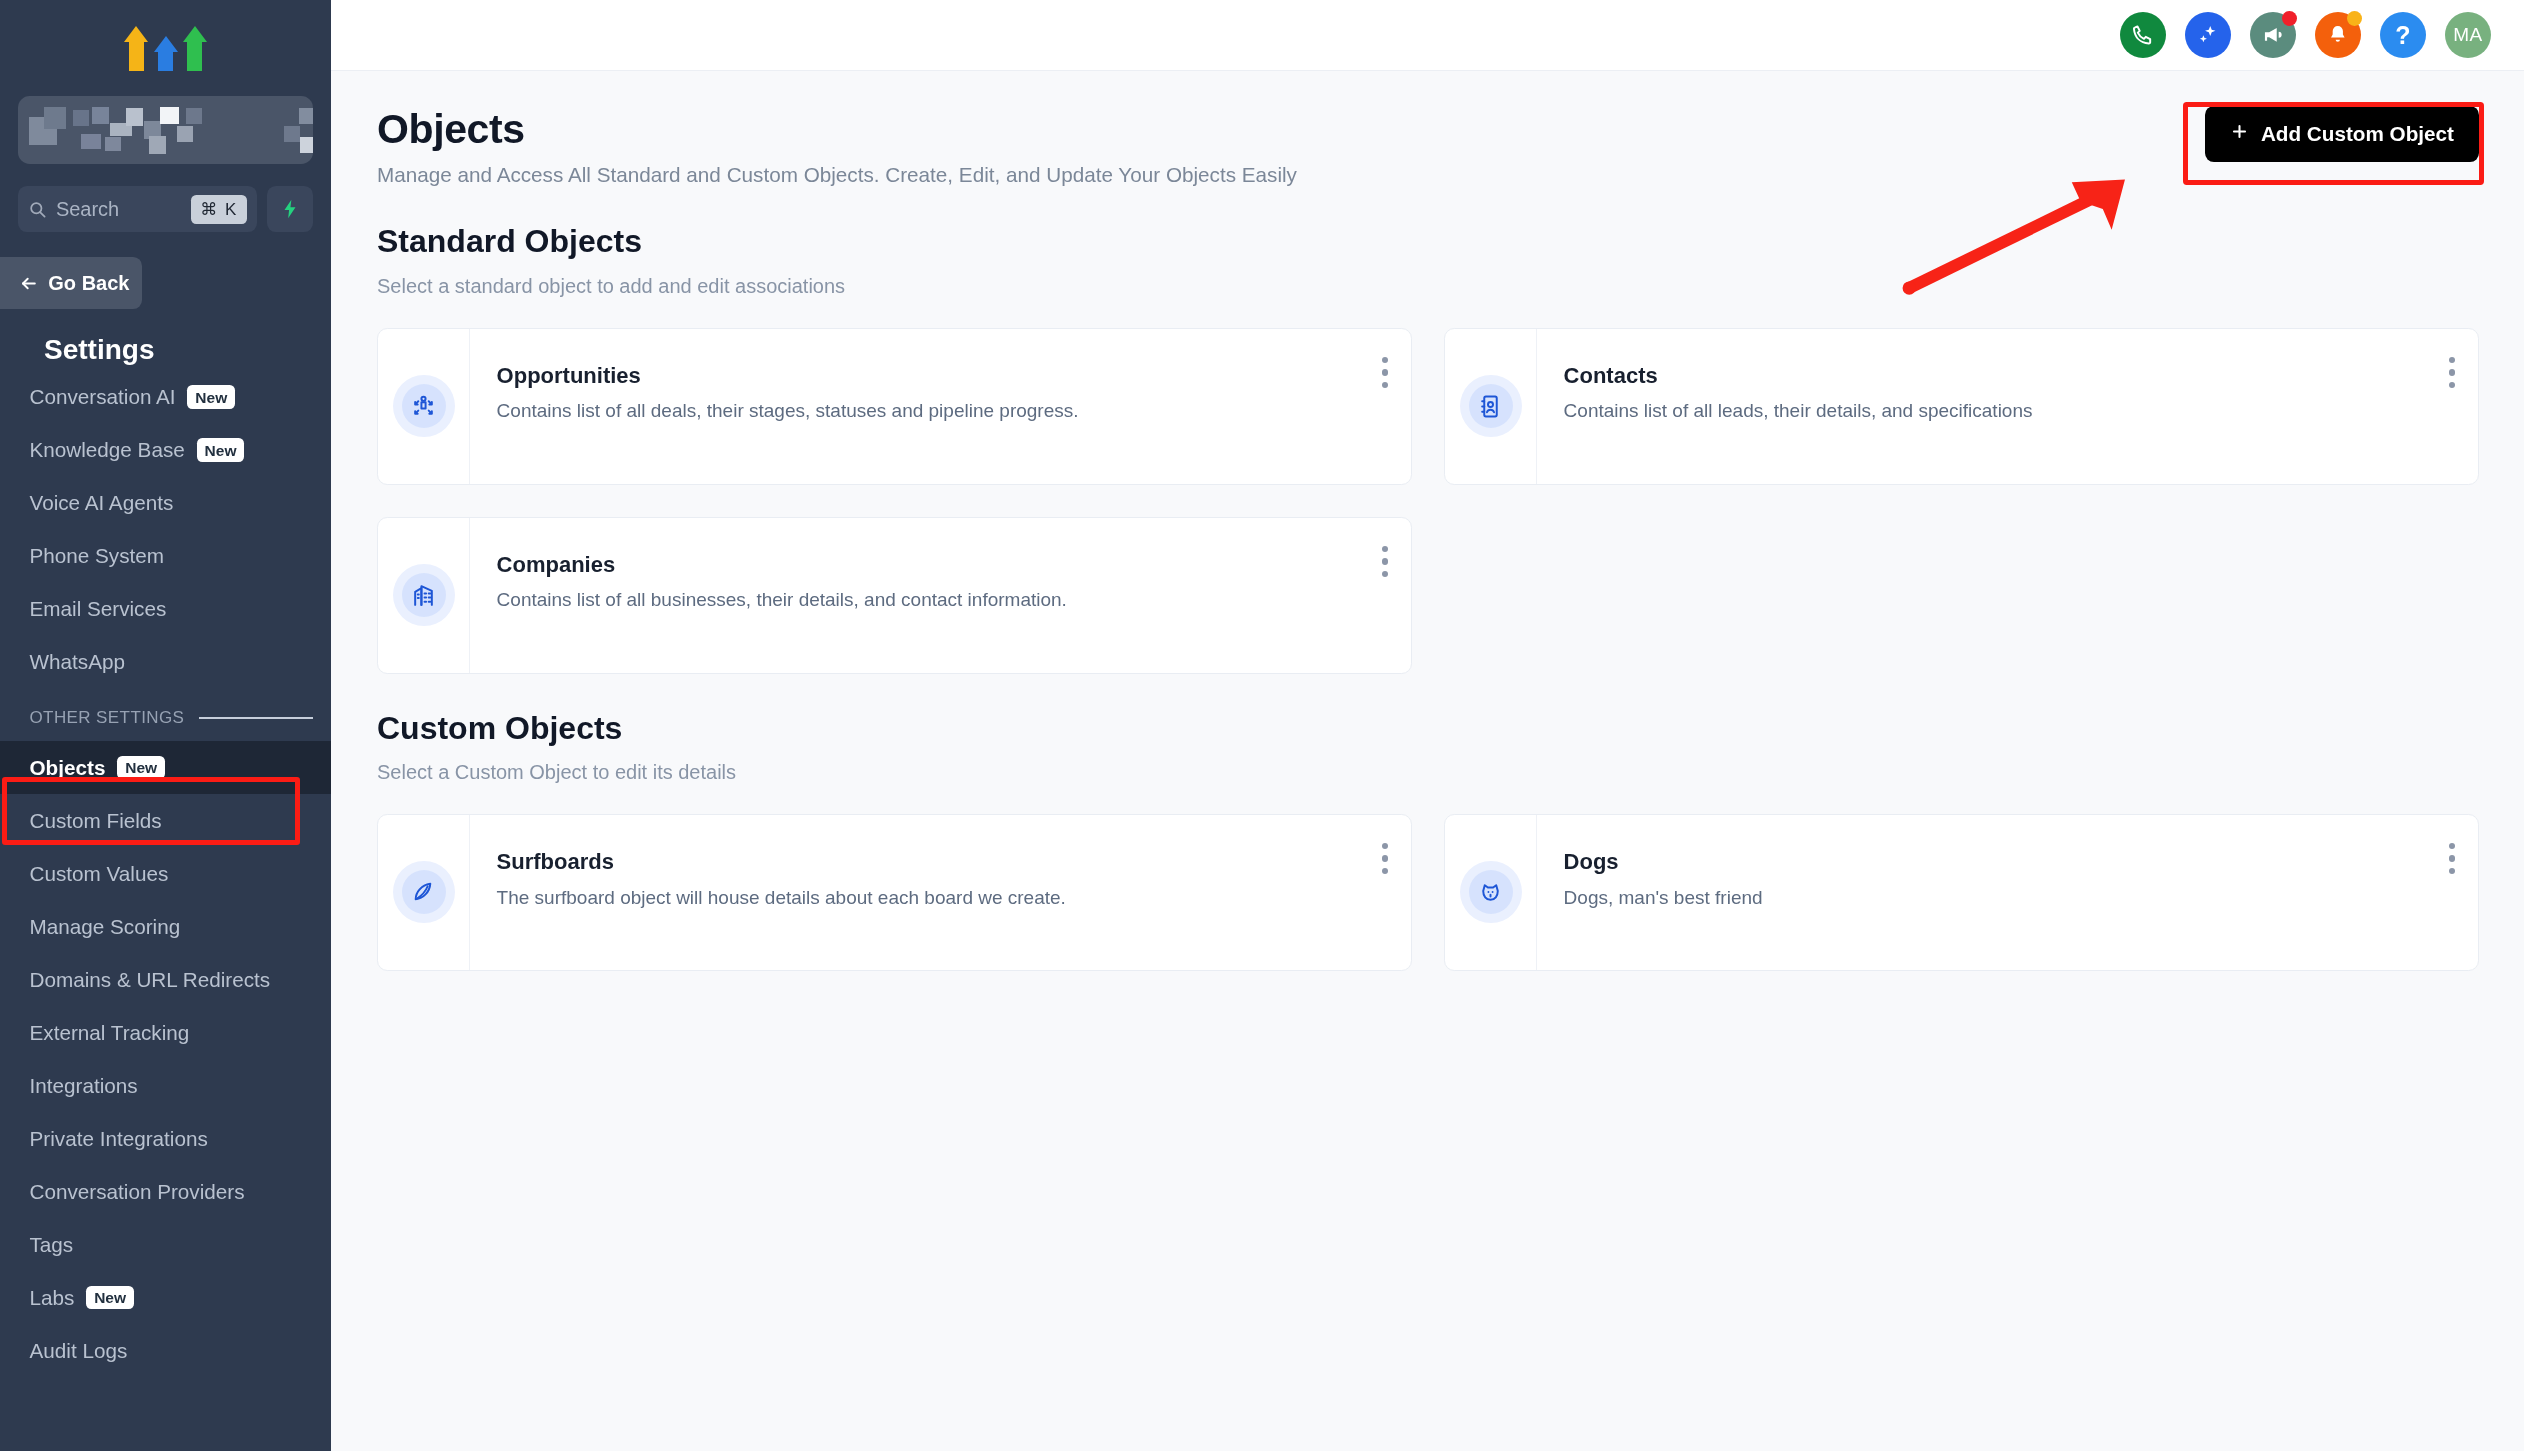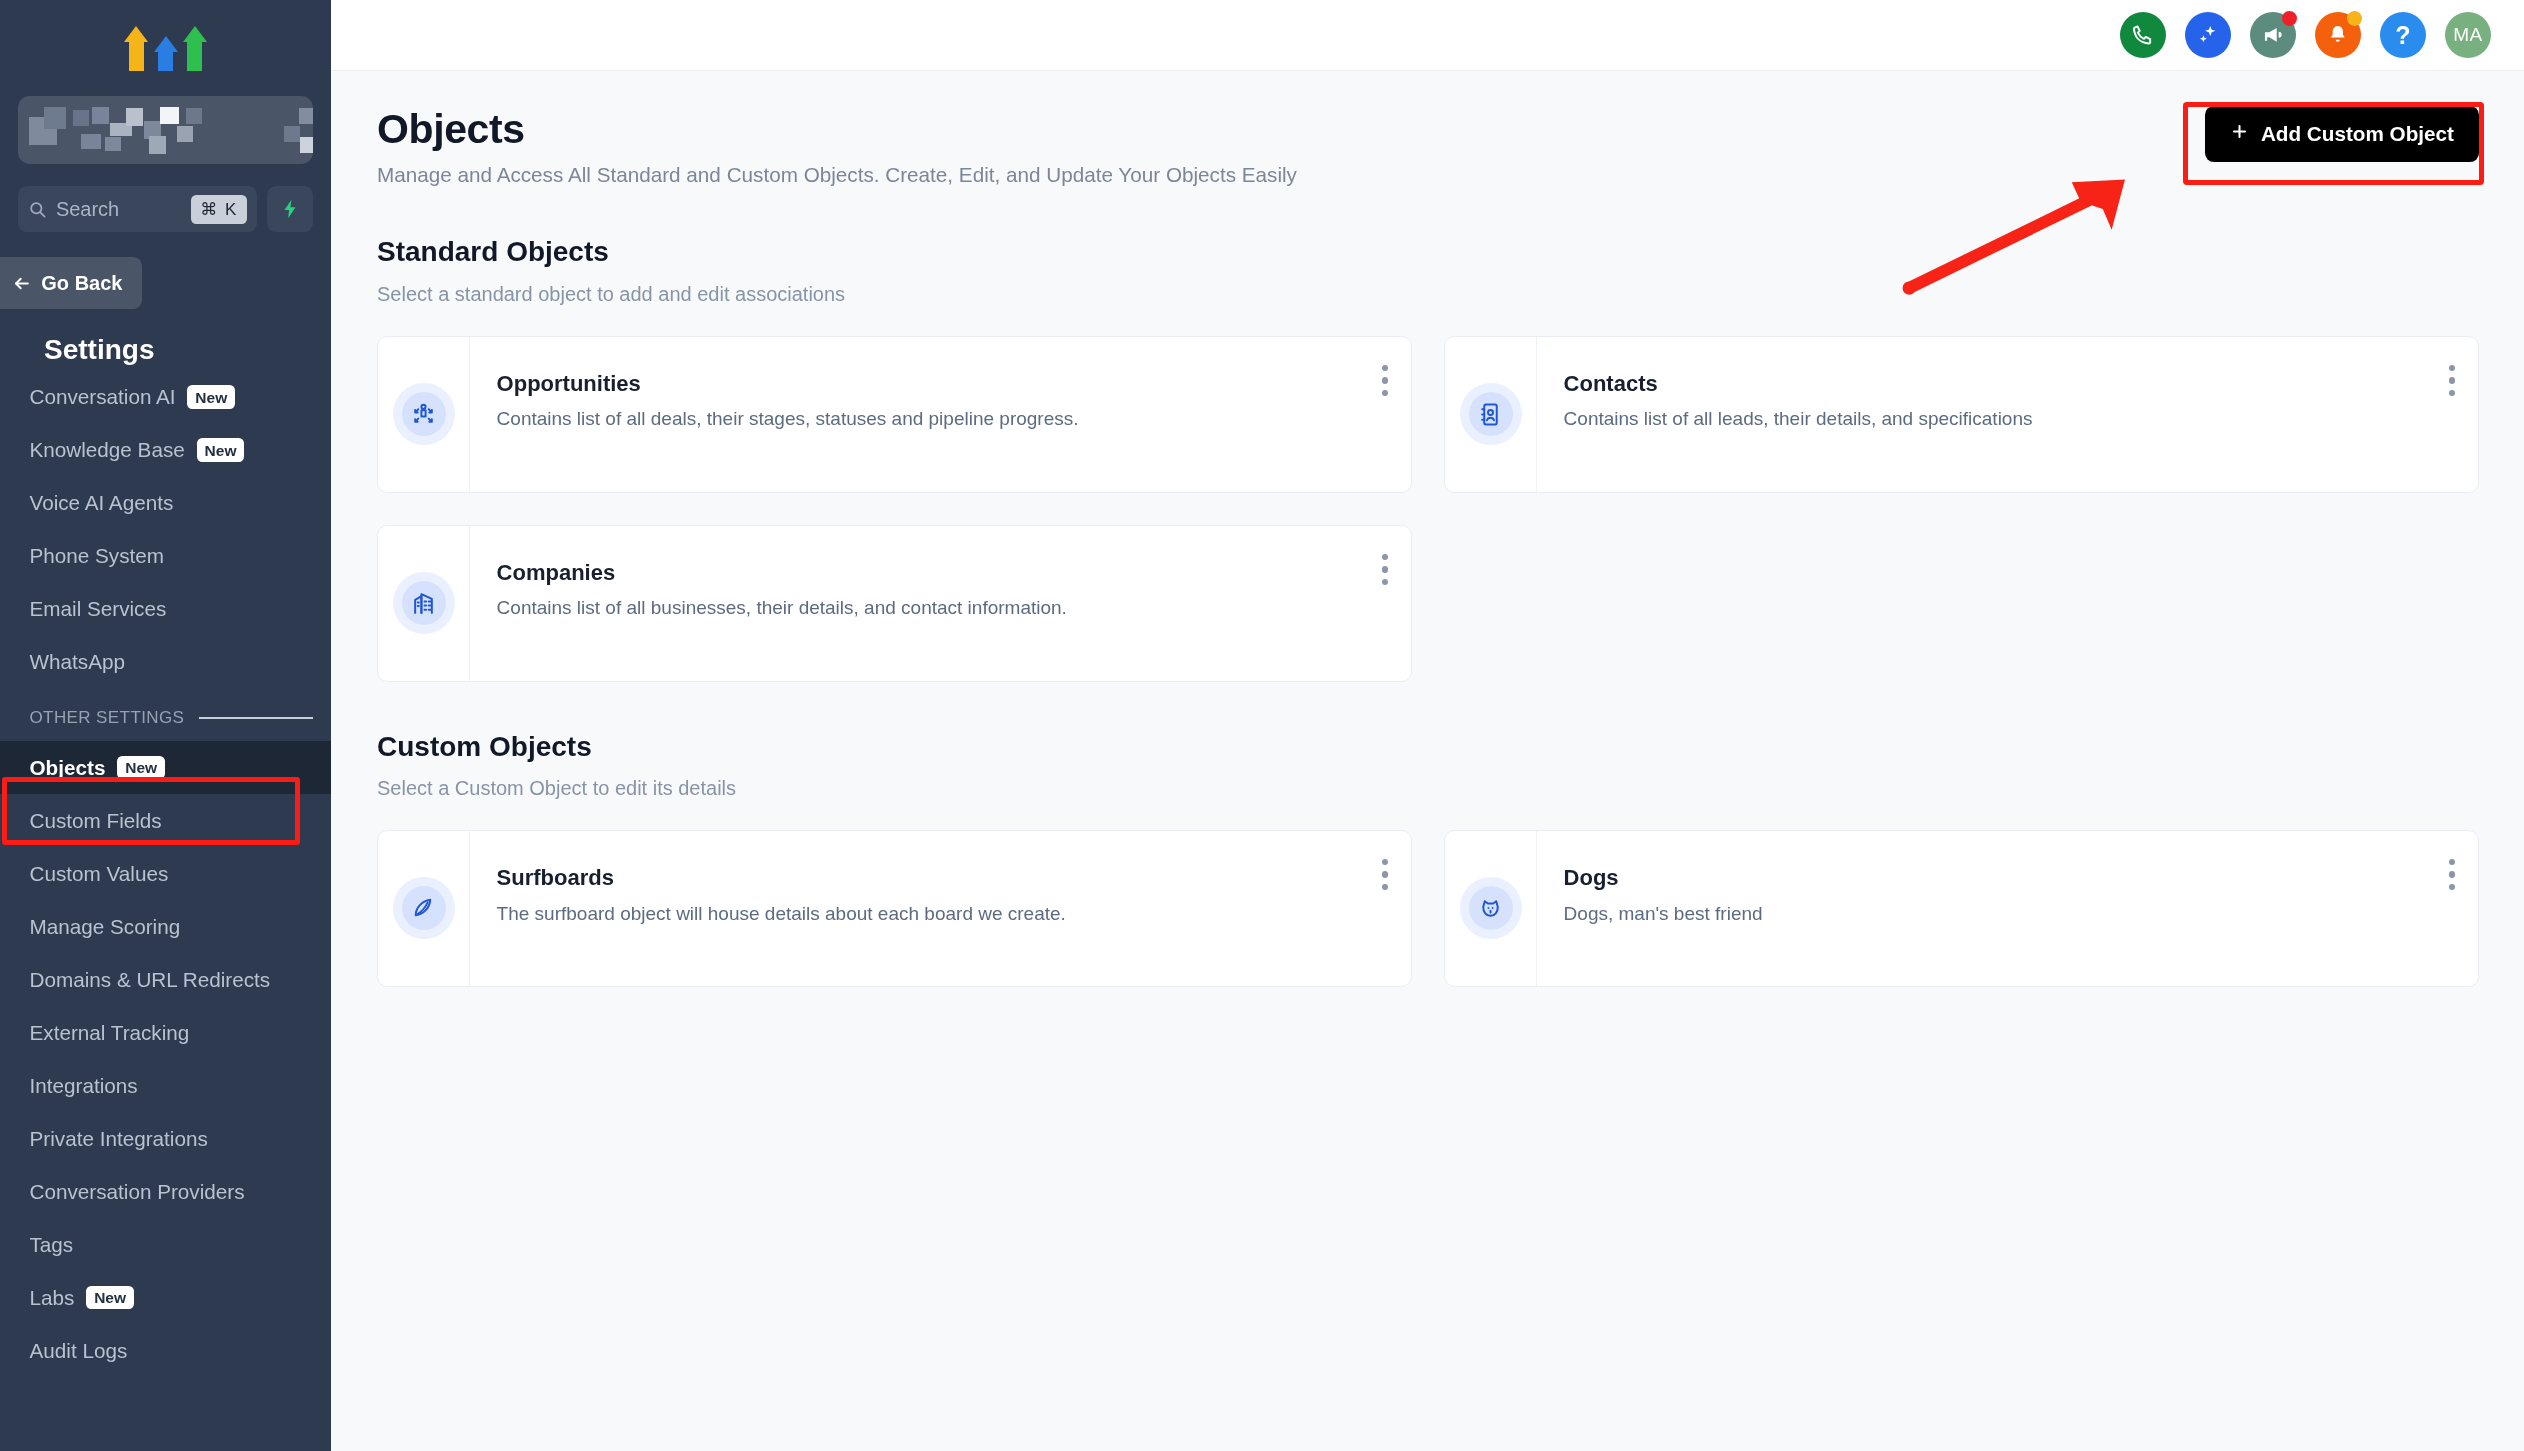--- a/index.html
+++ b/index.html
@@ -48,21 +48,21 @@
     font-size: 17px; padding: 3.7px 8.9px; letter-spacing: 1.5px; white-space: nowrap;
   }
   .spark-btn {
     width: 46px; height: 46px; flex: 0 0 46px; background: #3a465c;
     border-radius: 8.9px; display: flex; align-items: center; justify-content: center;
   }
 
   .goback {
     margin: 25px 0 0 0; width: 142px; height: 52px; background: #4a5568;
     border-radius: 0 8.9px 8.9px 0; display: flex; align-items: center;
-    gap: 10.3px; padding-left: 12px; color: #fff; font-size: 20px; font-weight: 600;
+    gap: 10.3px; padding-left: 19px; color: #fff; font-size: 20px; font-weight: 600;
   }
   .settings-title {
     color: #fff; font-size: 28px; font-weight: 700; padding: 25px 0 4.4px 16px; margin-left: 28px;
   }
   .nav { padding: 0; }
   .nav-item {
     height: 53px; display: flex; align-items: center; gap: 11.8px;
     padding-left: 29.5px; color: #b9c2d0; font-size: 20.7px; position: relative;
   }
   .nav-item.active {
@@ -114,21 +114,21 @@
     height: 56px; padding: 0 25px; font-size: 20.7px; font-weight: 600;
     display: flex; align-items: center; gap: 11.8px; cursor: pointer;
     font-family: "Liberation Sans", sans-serif;
   }
   .annot-btn {
     position: absolute; right: 41px; top: 31px; width: 301px; height: 83px;
     border: 5.2px solid #fb1c15; border-radius: 3.7px; pointer-events: none; z-index: 30;
   }
   .annot-arrow { position: absolute; left: 1890px; top: 166px; z-index: 31; pointer-events: none; }
 
-  .sec-title { font-size: 28px; font-weight: 700; color: #111827; margin-top: 49px; }
+  .sec-title { font-size: 32px; font-weight: 700; color: #111827; margin-top: 36px; }
   .sec-sub { font-size: 20px; color: #8894a6; margin-top: 14.8px; }
 
   .grid { display: grid; grid-template-columns: 1fr 1fr; gap: 32px; margin-top: 29.5px; }
   .card {
     background: #fff; border: 0.7px solid #e9edf3; border-radius: 10.3px;
     height: 157px; display: flex; align-items: stretch; overflow: hidden;
   }
   .card-icon-col {
     width: 92px; flex: 0 0 92px; display: flex; align-items: center;
     justify-content: center; border-right: 0.7px solid #eef1f6;

